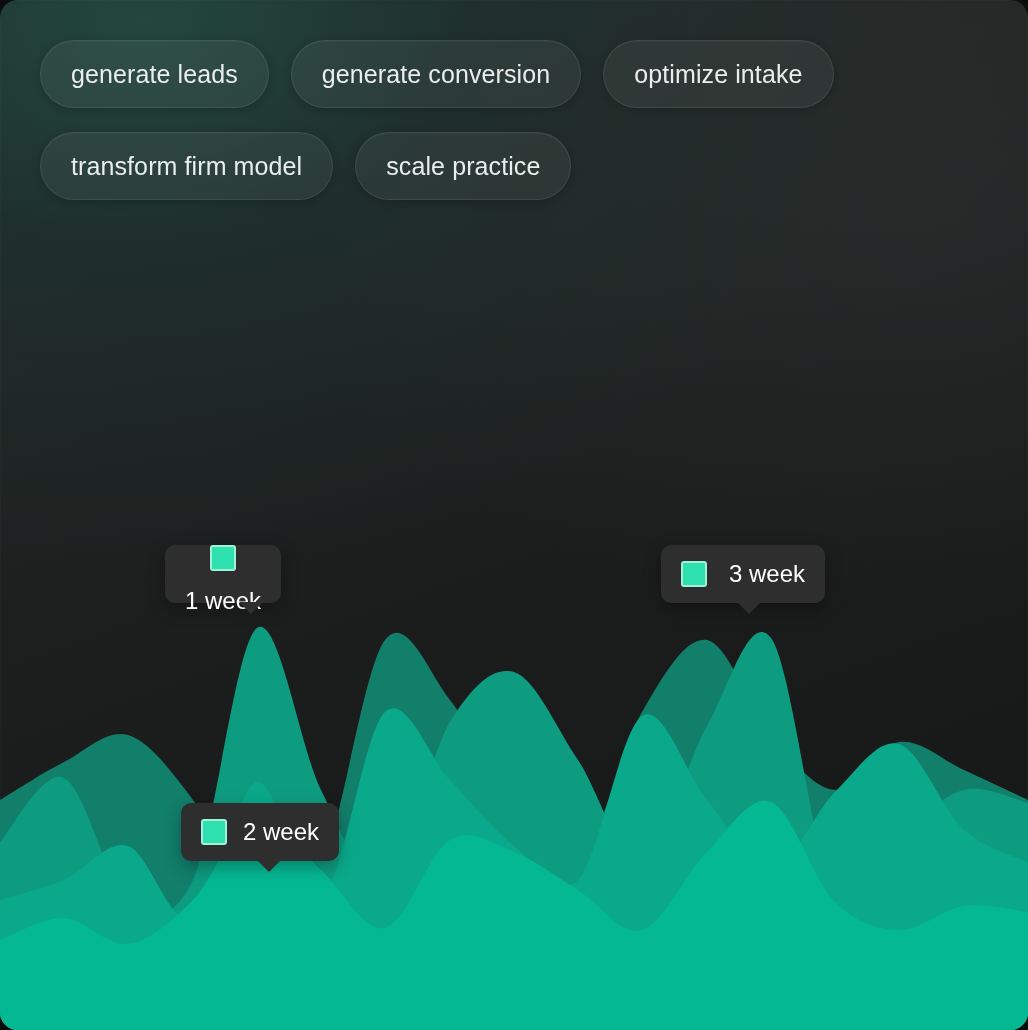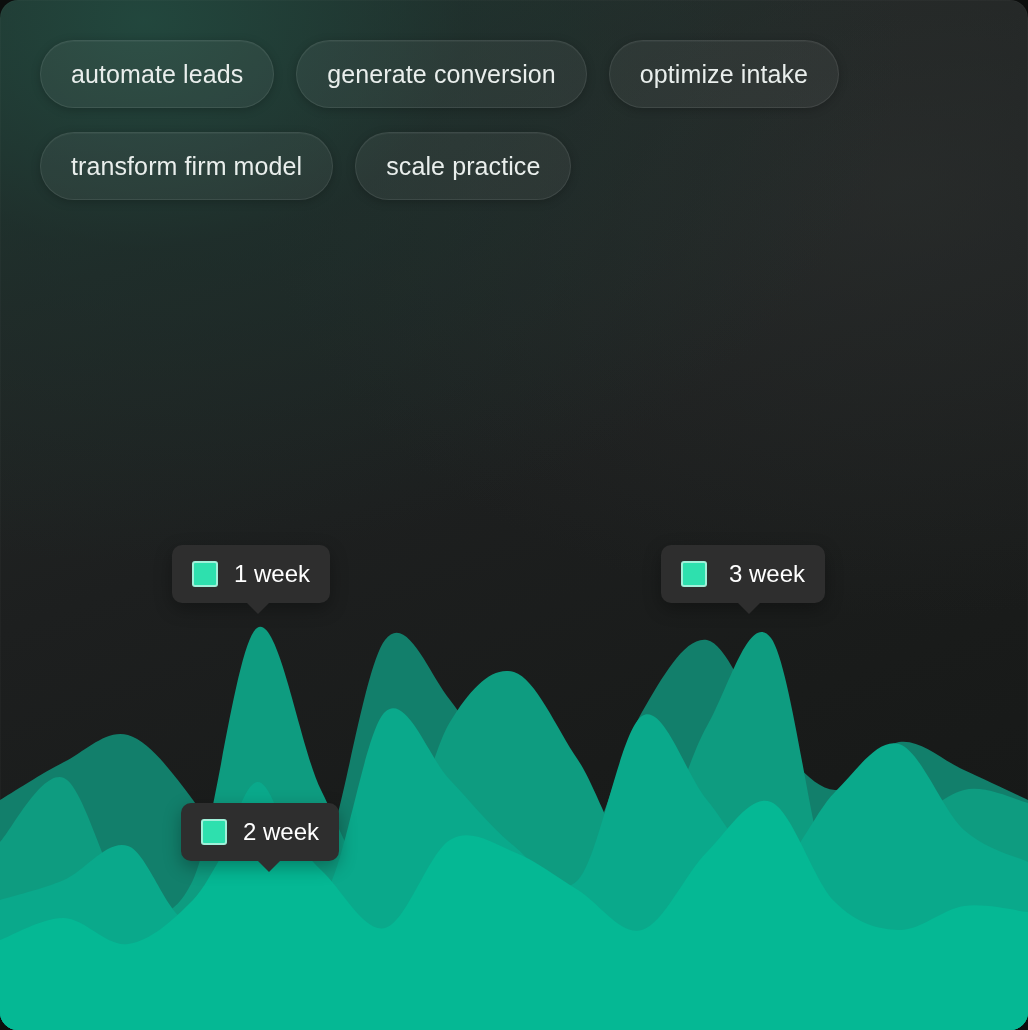--- a/index.html
+++ b/index.html
@@ -109,21 +109,21 @@
     box-sizing: border-box;
   }
 </style>
 <style>#tip0::after{left:74px;}</style><style>#tip1::after{left:76px;}</style><style>#tip2::after{left:76px;}</style><style>#tip3::after{left:75px;}</style></head>
 <body>
 
 <div id="card">
 
   <div id="chip-area">
     <div class="chip">
-      <span>automate leads</span>
+      <span>generate leads</span>
     </div>
     <div class="chip">
       <span>generate conversion</span>
     </div>
     <div class="chip">
       <span>optimize intake</span>
     </div>
     <div class="chip">
       <span>transform firm model</span>
     </div>
@@ -134,21 +134,21 @@
 
   <div id="chart-wrap">
     <svg id="chart-svg" viewBox="0 0 1028 1030" preserveAspectRatio="none">
         <path d="M 0 800 C 10.666666666666666 793.6666666666666, 42.66666666666667 772.8333333333334, 64 762 C 85.33333333333333 751.1666666666666, 106.5 728.6666666666666, 128 735 C 149.5 741.3333333333334, 171.5 771.5, 193 800 C 214.5 828.5, 235.66666666666666 894.6666666666666, 257 906 C 278.3333333333333 917.3333333333334, 299.6666666666667 912.3333333333334, 321 868 C 342.3333333333333 823.6666666666666, 363.5 668, 385 640 C 406.5 612, 428.5 673.3333333333334, 450 700 C 471.5 726.6666666666666, 492.6666666666667 773, 514 800 C 535.3333333333334 827, 556.6666666666666 876.6666666666666, 578 862 C 599.3333333333334 847.3333333333334, 620.5 749, 642 712 C 663.5 675, 685.5 636.1666666666666, 707 640 C 728.5 643.8333333333334, 749.6666666666666 710, 771 735 C 792.3333333333334 760, 813.6666666666666 788.8333333333334, 835 790 C 856.3333333333334 791.1666666666666, 877.5 745.3333333333334, 899 742 C 920.5 738.6666666666666, 942.5 760.3333333333334, 964 770 C 985.5 779.6666666666666, 1017.3333333333334 795, 1028 800 L 1028 1030 L 0 1030 Z" fill="#127f6b" fill-opacity="1"></path>
         <path d="M 0 842 C 10.666666666666666 831.3333333333334, 42.66666666666667 768.3333333333334, 64 778 C 85.33333333333333 787.6666666666666, 106.5 883, 128 900 C 149.5 917, 171.5 925.3333333333334, 193 880 C 214.5 834.6666666666666, 235.66666666666666 643, 257 628 C 278.3333333333333 613, 299.6666666666667 747.3333333333334, 321 790 C 342.3333333333333 832.6666666666666, 363.5 895.3333333333334, 385 884 C 406.5 872.6666666666666, 428.5 757.3333333333334, 450 722 C 471.5 686.6666666666666, 492.6666666666667 665.6666666666666, 514 672 C 535.3333333333334 678.3333333333334, 556.6666666666666 728.3333333333334, 578 760 C 599.3333333333334 791.6666666666666, 620.5 867.6666666666666, 642 862 C 663.5 856.3333333333334, 685.5 763.3333333333334, 707 726 C 728.5 688.6666666666666, 749.6666666666666 609.3333333333334, 771 638 C 792.3333333333334 666.6666666666666, 813.6666666666666 865, 835 898 C 856.3333333333334 931, 877.5 854, 899 836 C 920.5 818, 942.5 795.5, 964 790 C 985.5 784.5, 1017.3333333333334 800.8333333333334, 1028 803 L 1028 1030 L 0 1030 Z" fill="#0e9c80" fill-opacity="1"></path>
         <path d="M 0 900 C 10.666666666666666 896.6666666666666, 42.66666666666667 889, 64 880 C 85.33333333333333 871, 106.5 839.3333333333334, 128 846 C 149.5 852.6666666666666, 171.5 930.6666666666666, 193 920 C 214.5 909.3333333333334, 235.66666666666666 785.6666666666666, 257 782 C 278.3333333333333 778.3333333333334, 299.6666666666667 909.6666666666666, 321 898 C 342.3333333333333 886.3333333333334, 363.5 731.6666666666666, 385 712 C 406.5 692.3333333333334, 428.5 757.6666666666666, 450 780 C 471.5 802.3333333333334, 492.6666666666667 829.3333333333334, 514 846 C 535.3333333333334 862.6666666666666, 556.6666666666666 901.6666666666666, 578 880 C 599.3333333333334 858.3333333333334, 620.5 729.3333333333334, 642 716 C 663.5 702.6666666666666, 685.5 774.3333333333334, 707 800 C 728.5 825.6666666666666, 749.6666666666666 871.3333333333334, 771 870 C 792.3333333333334 868.6666666666666, 813.6666666666666 813, 835 792 C 856.3333333333334 771, 877.5 737.6666666666666, 899 744 C 920.5 750.3333333333334, 942.5 810.3333333333334, 964 830 C 985.5 849.6666666666666, 1017.3333333333334 856.6666666666666, 1028 862 L 1028 1030 L 0 1030 Z" fill="#0aa98b" fill-opacity="1"></path>
         <path d="M 0 940 C 10.666666666666666 936.3333333333334, 42.66666666666667 917.3333333333334, 64 918 C 85.33333333333333 918.6666666666666, 106.5 947, 128 944 C 149.5 941, 171.5 922, 193 900 C 214.5 878, 235.66666666666666 817, 257 812 C 278.3333333333333 807, 299.6666666666667 850.6666666666666, 321 870 C 342.3333333333333 889.3333333333334, 363.5 933, 385 928 C 406.5 923, 428.5 852.6666666666666, 450 840 C 471.5 827.3333333333334, 492.6666666666667 843.6666666666666, 514 852 C 535.3333333333334 860.3333333333334, 556.6666666666666 877, 578 890 C 599.3333333333334 903, 620.5 936.3333333333334, 642 930 C 663.5 923.6666666666666, 685.5 873.3333333333334, 707 852 C 728.5 830.6666666666666, 749.6666666666666 793.6666666666666, 771 802 C 792.3333333333334 810.3333333333334, 813.6666666666666 880.6666666666666, 835 902 C 856.3333333333334 923.3333333333334, 877.5 929.3333333333334, 899 930 C 920.5 930.6666666666666, 942.5 909, 964 906 C 985.5 903, 1017.3333333333334 911, 1028 912 L 1028 1030 L 0 1030 Z" fill="#05b894" fill-opacity="1"></path>
       </svg>
   </div>
 
-  <div class="tooltip" id="tip0" style="left: 172px; top: 545px;">
+  <div class="tooltip" id="tip0" style="left: 165px; top: 545px; flex-direction: column;">
     <span class="tip-swatch" style="background: rgb(46, 224, 174);"></span>
     <span>1 week</span>
   </div>
   <div class="tooltip" id="tip1" style="left: 181px; top: 797px; margin-top: 6px;">
     <span class="tip-swatch" style="background: rgb(46, 224, 174);"></span>
     <span>2 week</span>
   </div>
   <div class="tooltip" id="tip2" style="left: 661px; top: 545px; gap: 22px;">
     <span class="tip-swatch" style="background: rgb(46, 224, 174);"></span>
     <span>3 week</span>

